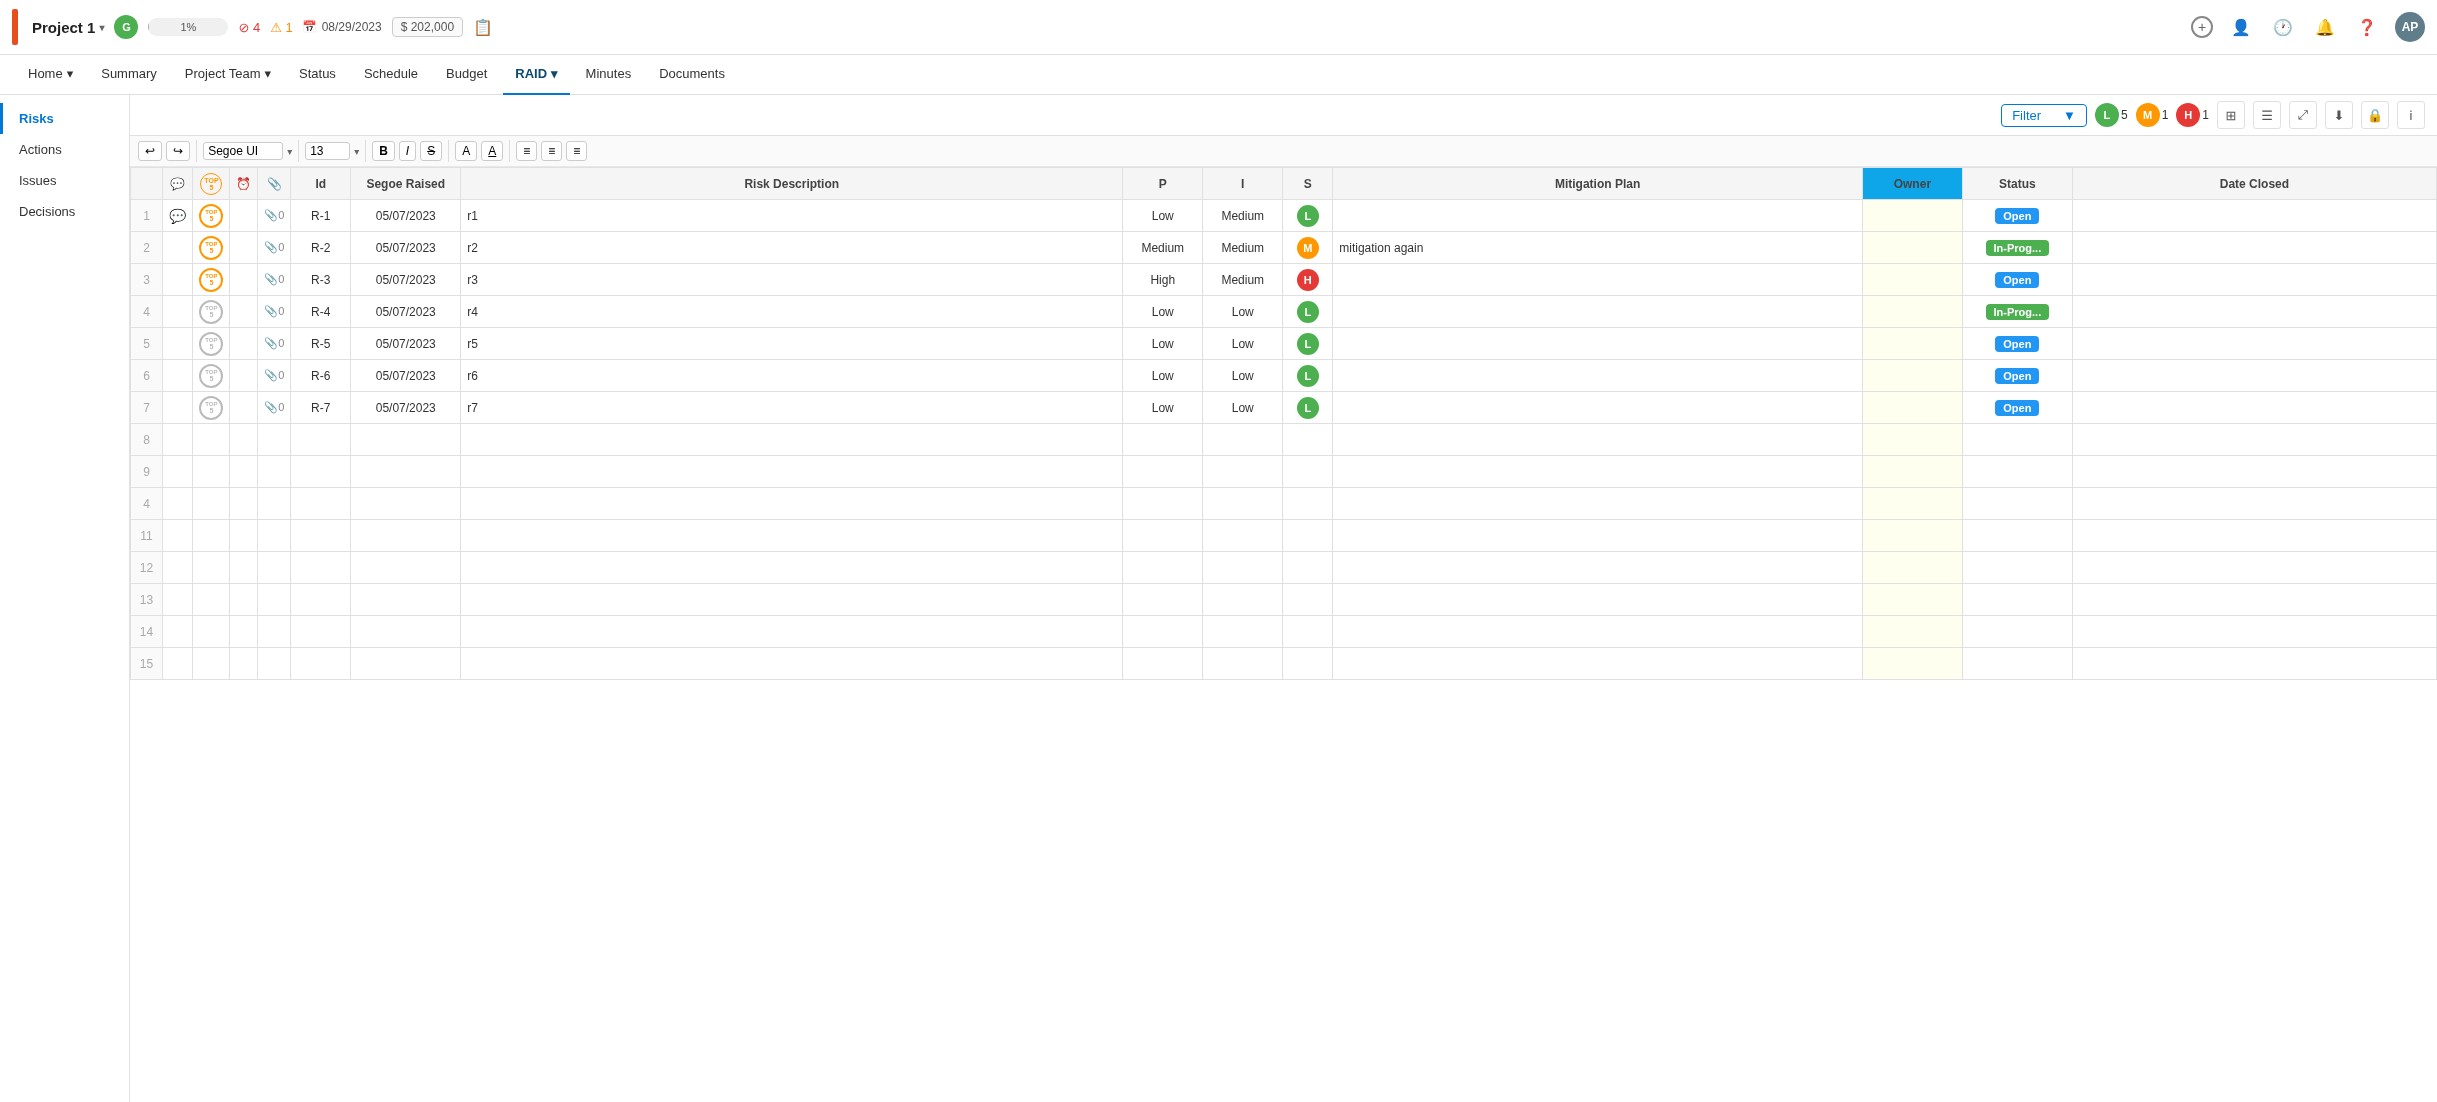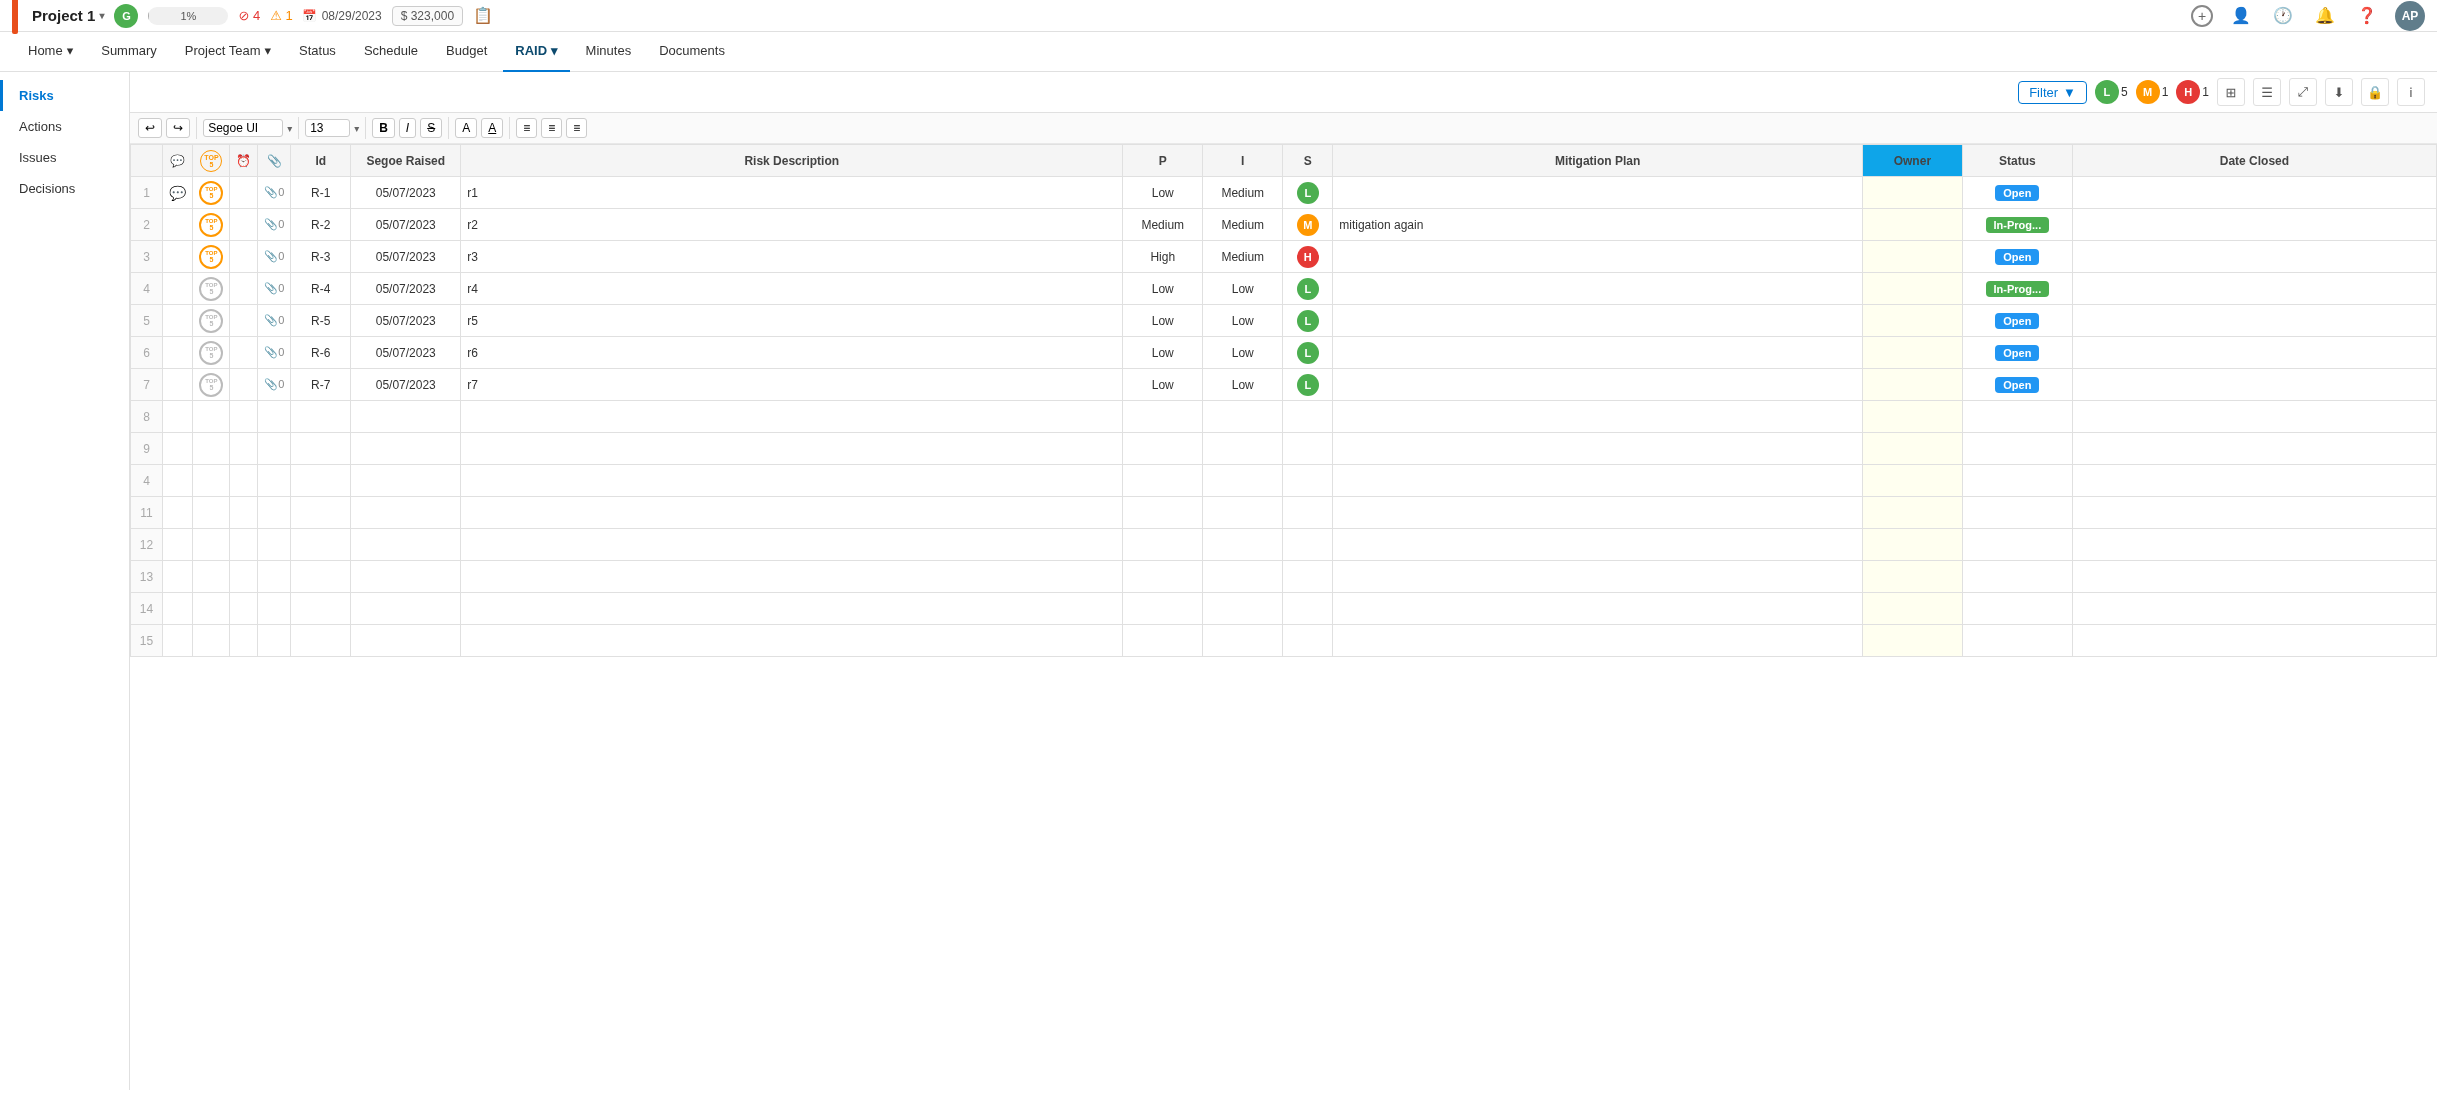--- a/index.html
+++ b/index.html
@@ -1,20 +1,20 @@
 <!DOCTYPE html>
 <html><head>
   <meta charset="utf-8">
   <style>
     * { box-sizing: border-box; margin: 0; padding: 0; }
     body { font-family: 'Segoe UI', Arial, sans-serif; font-size: 13px; color: #333; background: #fff; overflow: hidden; }
 
     
     .top-bar {
-      display: flex; align-items: center; height: 32px;
+      display: flex; align-items: center; height: 55px;
       border-bottom: 1px solid #e0e0e0; padding: 0 12px; gap: 10px;
     }
     .project-logo {
       width: 6px; height: 36px; background: #e84e1b; border-radius: 2px; margin-right: 4px;
     }
     .project-title {
       font-weight: 700; font-size: 15px; color: #222; display: flex; align-items: center; gap: 4px;
     }
     .chevron-down { font-size: 10px; color: #666; }
     .badge-g {
@@ -65,21 +65,21 @@
 
     
     .content { flex: 1; display: flex; flex-direction: column; overflow: hidden; }
 
     
     .content-toolbar {
       display: flex; align-items: center; justify-content: flex-end;
       padding: 6px 12px; border-bottom: 1px solid #e0e0e0; gap: 8px;
     }
     .filter-btn {
-      display: flex; align-items: center; gap: 5px; border: 1px solid #0078d4;
+      display: flex; align-items: center; gap: 22px; border: 1px solid #0078d4;
       color: #0078d4; border-radius: 4px; padding: 3px 10px; cursor: pointer; font-size: 13px;
     }
     .score-badge {
       width: 24px; height: 24px; border-radius: 50%;
       color: #fff; font-size: 11px; font-weight: 700;
       display: flex; align-items: center; justify-content: center;
     }
     .score-green { background: #4caf50; }
     .score-orange { background: #ff9800; }
     .score-red { background: #e53935; }
@@ -157,21 +157,21 @@
     <div class="progress-bar-fill"></div>
     <span class="progress-text">1%</span>
   </div>
   <span class="alert-red">⊘ <span>4</span></span>
   <span class="alert-orange">⚠ <span>1</span></span>
   <div class="date-badge">
     <span>📅</span>
     <span>08/29/2023</span>
   </div>
   <div class="money-badge">
-    <span>$ 323,000</span>
+    <span>$ 202,000</span>
   </div>
   <span style="font-size:16px;color:#888;">📋</span>
   <div class="top-bar-right">
     <div class="plus-icon">+</div>
     <div class="icon-btn">👤</div>
     <div class="icon-btn">🕐</div>
     <div class="icon-btn">🔔</div>
     <div class="icon-btn">❓</div>
     <div class="avatar-ap">AP</div>
   </div>

